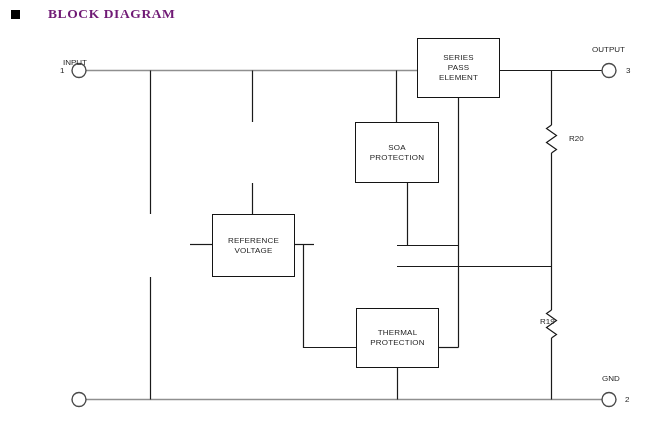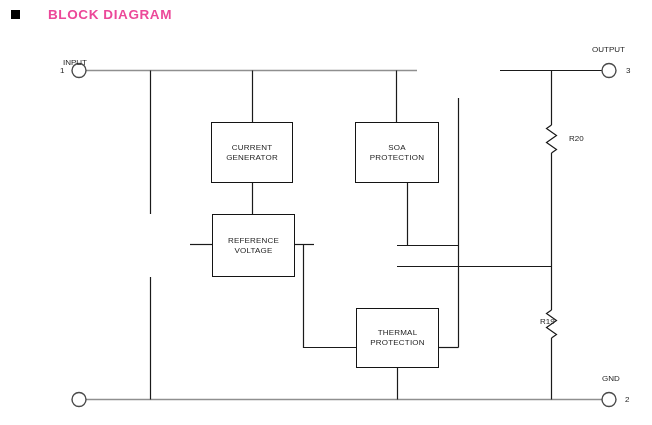--- a/index.html
+++ b/index.html
@@ -2,21 +2,21 @@
 <html><head>
 <meta charset="utf-8">
 <style>
   * { margin:0; padding:0; box-sizing:border-box; }
   html,body { background:#ffffff; }
   body { font-family:"Liberation Sans", sans-serif; }
   .page { position:relative; width:652px; height:425px; background:#ffffff; overflow:hidden; }
 
   .header { position:absolute; left:11px; top:7px; height:14px; display:flex; align-items:center; }
   .bullet { width:9px; height:9px; background:#000; display:inline-block; flex:0 0 auto; }
-  .title  { font-size:13.5px; font-weight:bold; color:#ec4899; letter-spacing:0.6px; margin-left:28px; white-space:nowrap; }
+  .title  { font-size:13.5px; font-weight:bold; color:#701a75; letter-spacing:0.6px; margin-left:28px; white-space:nowrap;font-family:Liberation Serif, serif; }
 
   svg.wires { position:absolute; left:0; top:0; width:652px; height:425px; }
 
   .block { position:absolute; border:1px solid #141414; background:#ffffff;
            display:flex; align-items:center; justify-content:center; text-align:center; }
   .block-label span { display:block; font-size:8px; line-height:10px; color:#222; letter-spacing:0.2px; }
 
   .lbl { position:absolute; font-size:8px; color:#222; white-space:nowrap; line-height:9px; }
 </style>
 </head>
@@ -58,27 +58,28 @@
     </g>
 
     <g stroke="#4a4a4a" stroke-width="1.4" fill="#ffffff">
       <circle cx="79" cy="70.5" r="7"></circle>
       <circle cx="609" cy="70.5" r="7"></circle>
       <circle cx="79" cy="399.5" r="7"></circle>
       <circle cx="609" cy="399.5" r="7"></circle>
     </g>
   </svg>
 
-
-  <div class="block" style="left:211px;top:122px;width:82px;height:61px">
+  <div class="block" style="left:417px;top:38px;width:83px;height:60px">
     <div class="block-label">
-      <span>CURRENT</span>
-      <span>GENERATOR</span>
+      <span>SERIES</span>
+      <span>PASS</span>
+      <span>ELEMENT</span>
     </div>
   </div>
+
 
   <div class="block" style="left:355px;top:122px;width:84px;height:61px">
     <div class="block-label">
       <span>SOA</span>
       <span>PROTECTION</span>
     </div>
   </div>
 
 
   <div class="block" style="left:212px;top:214px;width:83px;height:63px">

